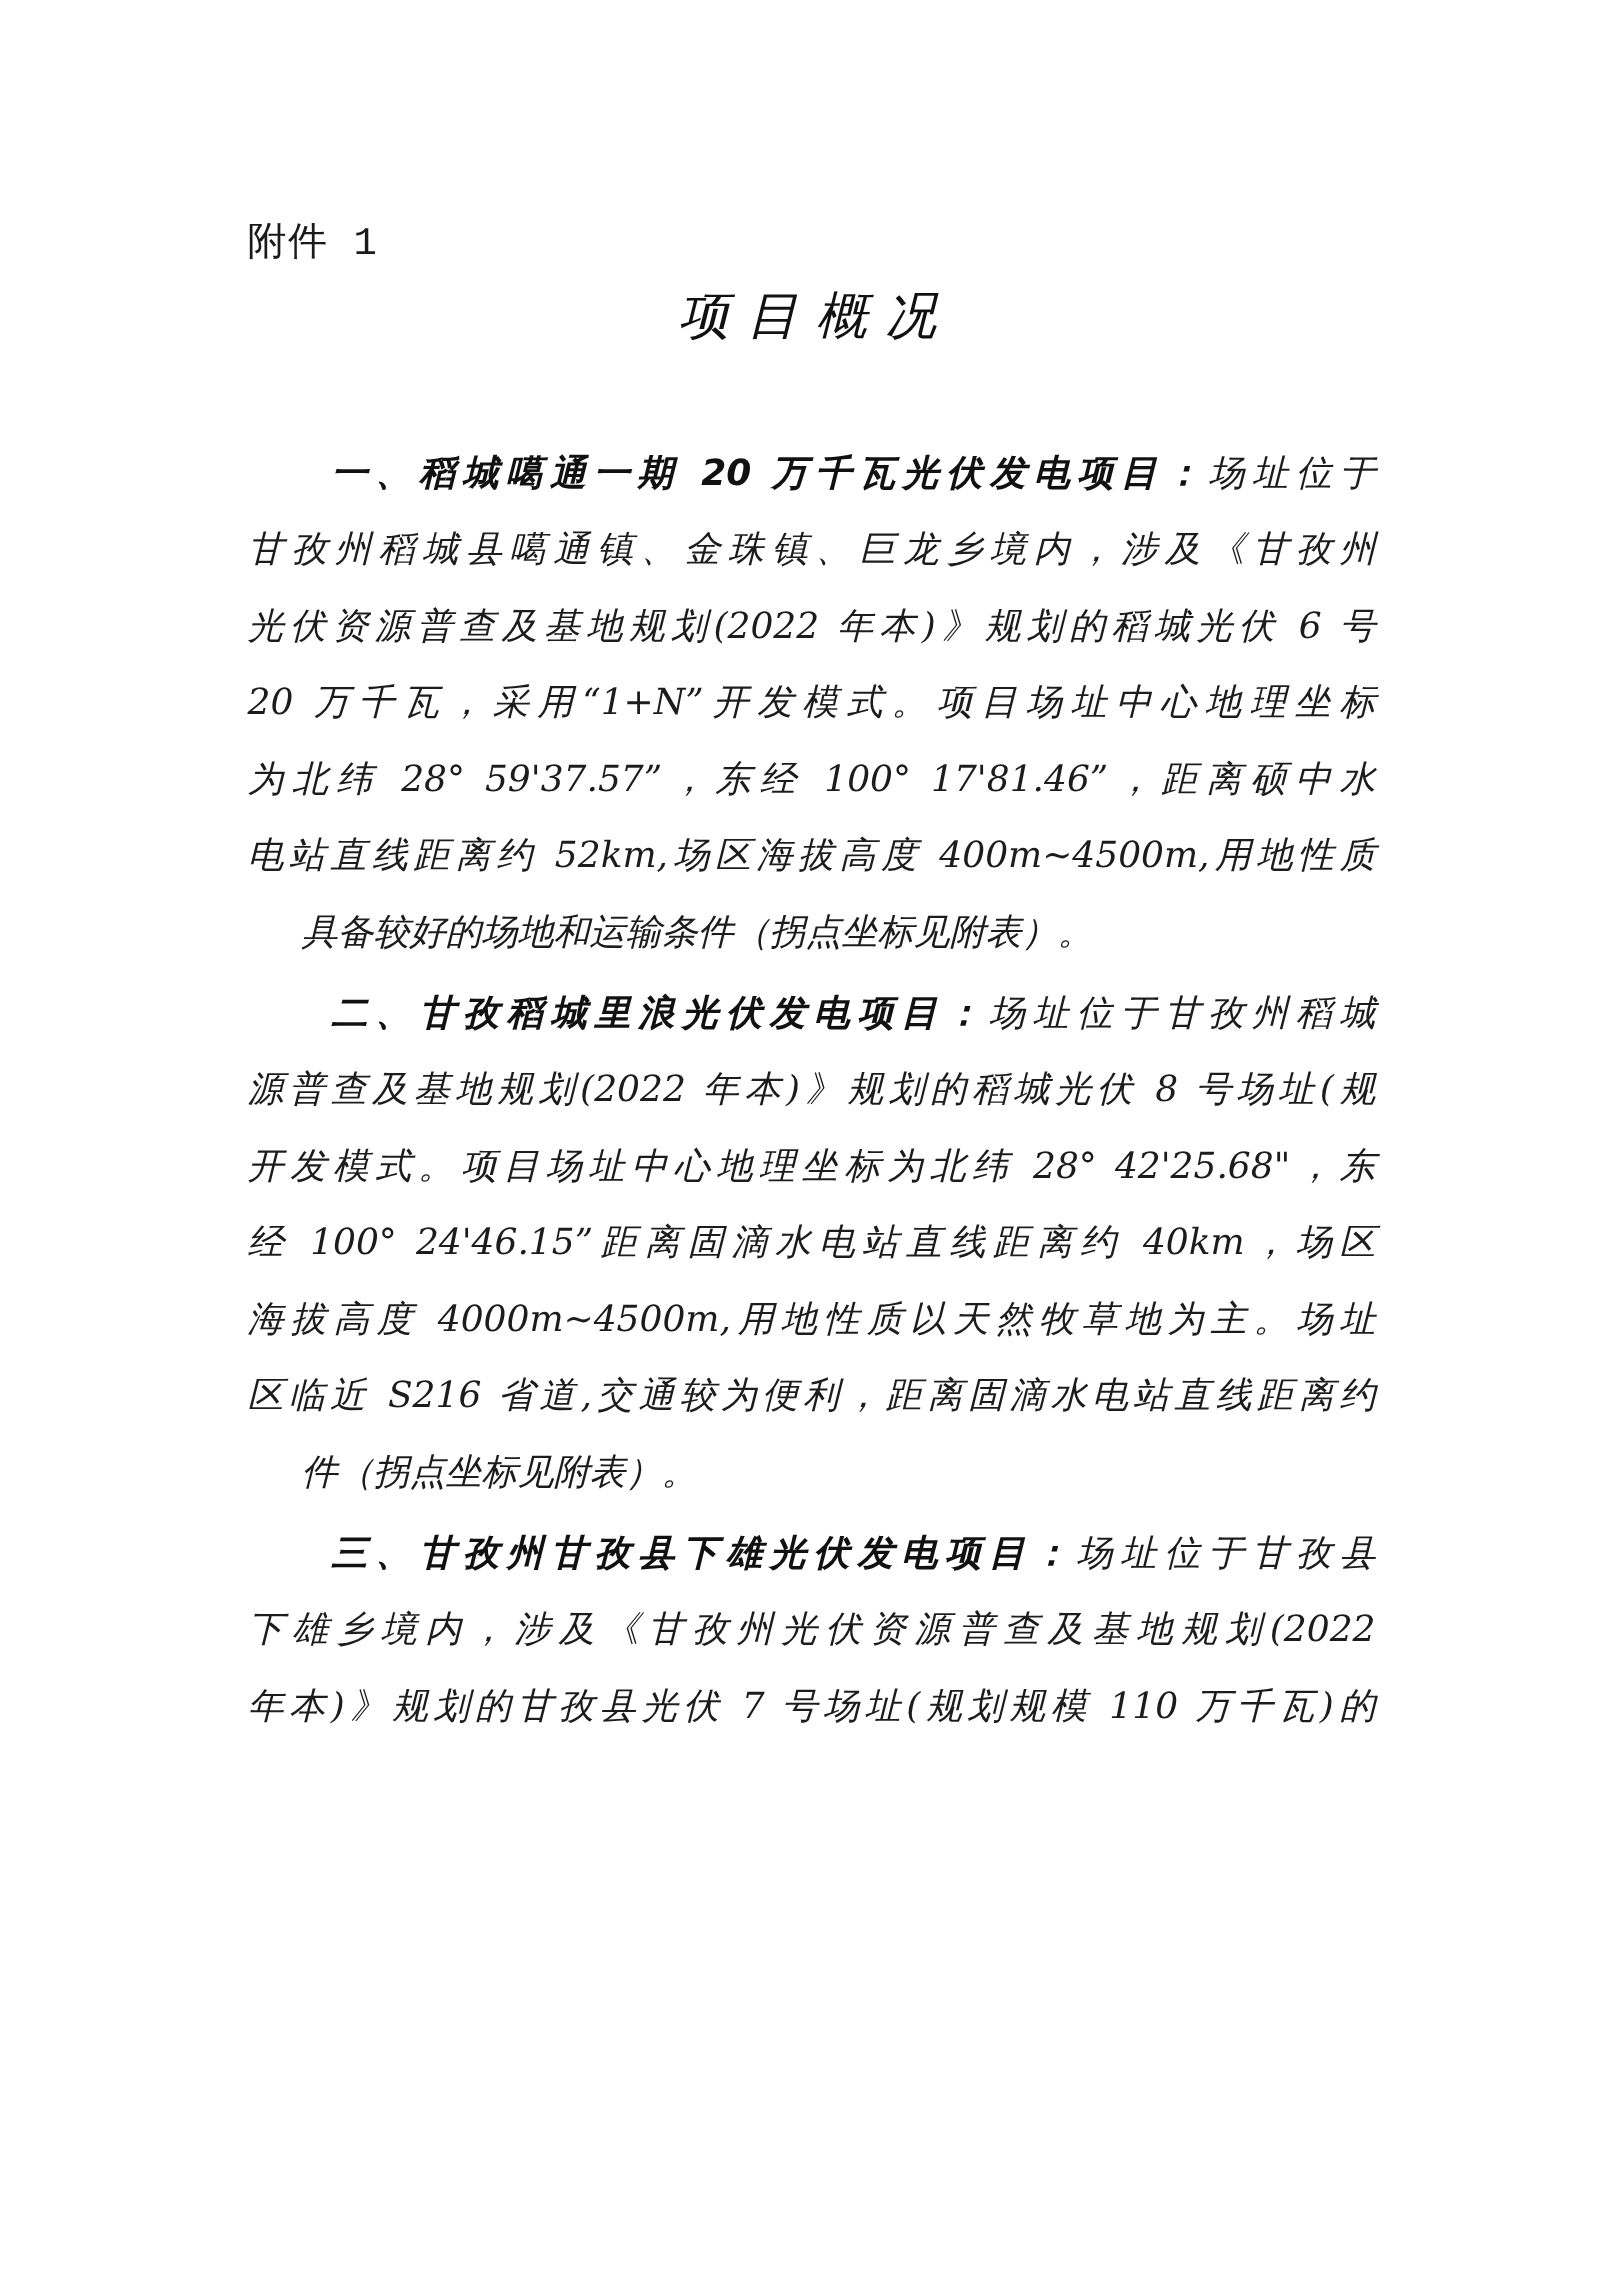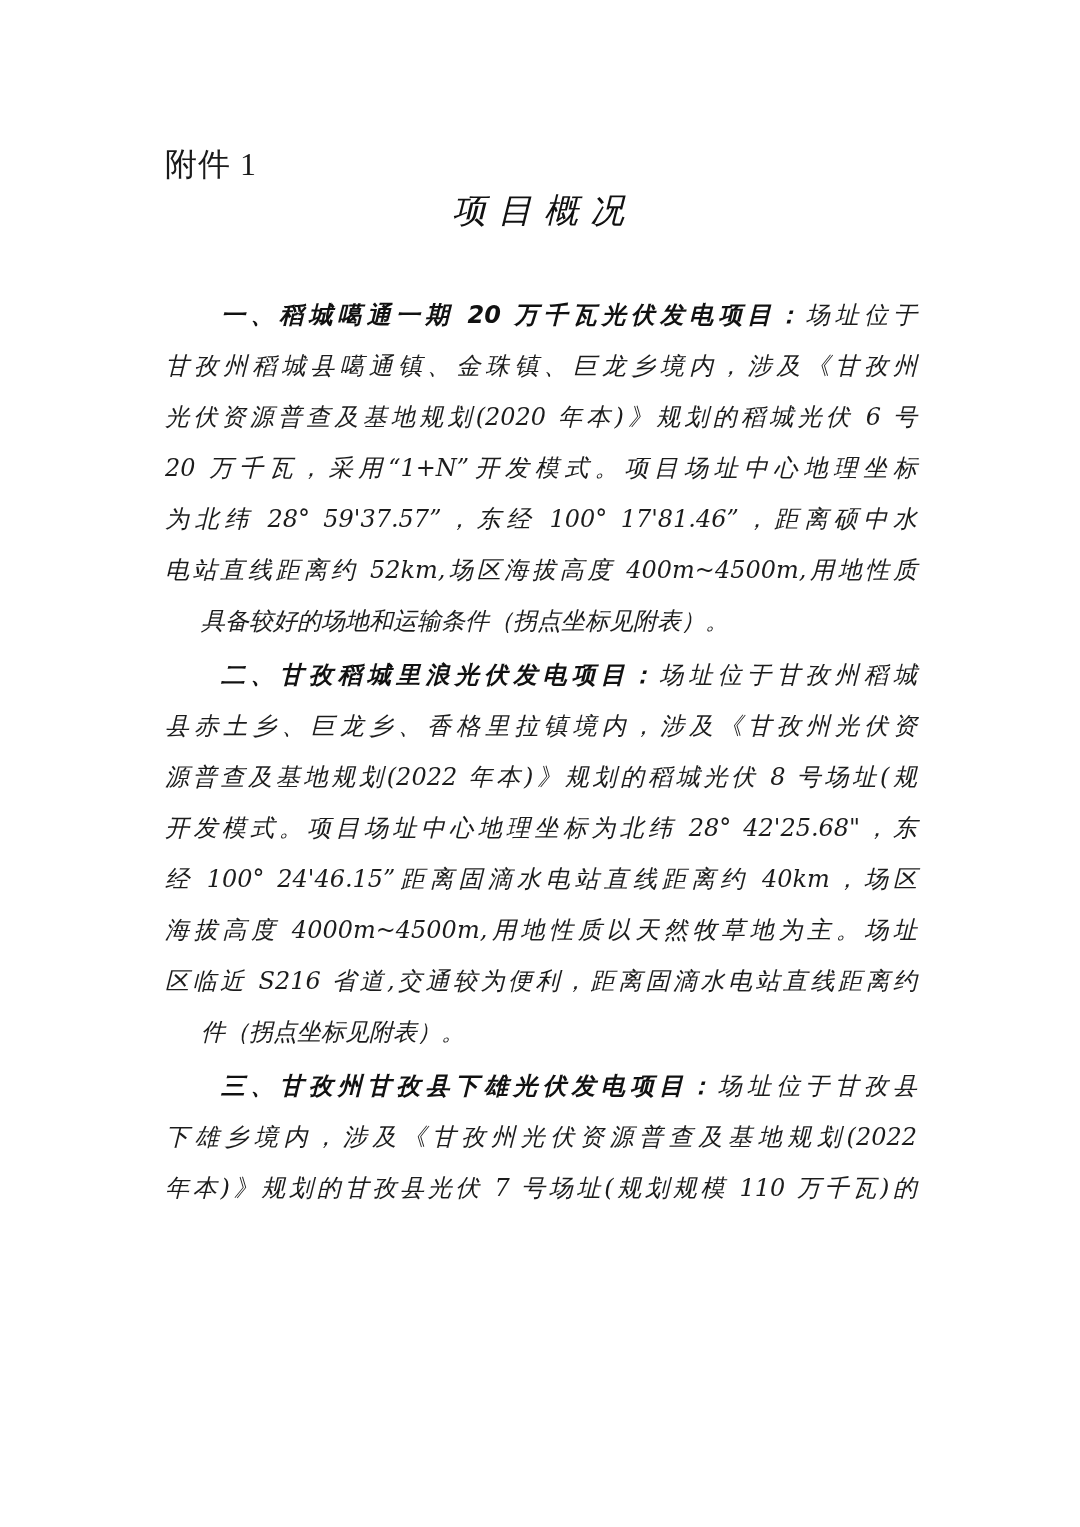--- a/index.html
+++ b/index.html
@@ -1,45 +1,44 @@
 <!DOCTYPE html>
 <html><head>
 <meta charset="utf-8">
 <style>
   html, body { margin: 0; padding: 0; background: #ffffff; }
   body { width: 1080px; height: 1527px; position: relative; overflow: hidden; }
   .page { position: absolute; left: 0; top: 0; width: 1080px; height: 1527px; background: #fff; }
-  .attach { position: absolute; left: 165px; top: 143px; font-family: Liberation Serif, serif; font-size: 32px; color: #1a1a1a; letter-spacing: 1px; }
+  .attach { position: absolute; left: 165px; top: 143px; font-family: Liberation Mono, monospace; font-size: 26px; color: #1a1a1a; letter-spacing: 1px; }
   .title { position: absolute; left: 0; width: 1080px; top: 188px; text-align: center; font-family: "DejaVu Serif", serif; font-size: 34px; font-style: italic; color: #111; letter-spacing: 12px; padding-left: 4px; }
   .body { position: absolute; left: 165px; top: 290px; width: 752px; }
   .line { height: 51px; line-height: 51px; font-family: "DejaVu Serif", serif; font-size: 24px; color: #1c1c1c; white-space: nowrap; text-align: justify; text-align-last: justify; font-style: italic; }
   .line.last { text-align-last: left; margin-left: 36px; }
   .line.gap { margin-top: 3px; }
   .ind { padding-left: 56px; }
   .bold { font-family: "DejaVu Sans", sans-serif; font-weight: bold; color: #111; }
 </style>
 </head>
 <body>
 
 <div class="page">
   <div class="attach">附件 1</div>
   <div class="title">项目概况</div>
 
   <div class="body">
 
     <div class="line ind"><span class="bold">一、稻城噶通一期 20 万千瓦光伏发电项目：</span><span>场址位于</span></div>
     <div class="line">甘孜州稻城县噶通镇、金珠镇、巨龙乡境内，涉及《甘孜州</div>
-    <div class="line">光伏资源普查及基地规划(2020 年本)》规划的稻城光伏 6 号</div>
+    <div class="line">光伏资源普查及基地规划(2022 年本)》规划的稻城光伏 6 号</div>
     <div class="line">20 万千瓦，采用“1+N”开发模式。项目场址中心地理坐标</div>
     <div class="line">为北纬 28° 59'37.57”，东经 100° 17'81.46”，距离硕中水</div>
     <div class="line">电站直线距离约 52km,场区海拔高度 400m~4500m,用地性质</div>
     <div class="line last">具备较好的场地和运输条件（拐点坐标见附表）。</div>
 
     <div class="line ind gap"><span class="bold">二、甘孜稻城里浪光伏发电项目：</span><span>场址位于甘孜州稻城</span></div>
-    <div class="line">县赤土乡、巨龙乡、香格里拉镇境内，涉及《甘孜州光伏资</div>
     <div class="line">源普查及基地规划(2022 年本)》规划的稻城光伏 8 号场址(规</div>
     <div class="line">开发模式。项目场址中心地理坐标为北纬 28° 42'25.68"，东</div>
     <div class="line">经 100° 24'46.15”距离固滴水电站直线距离约 40km，场区</div>
     <div class="line">海拔高度 4000m~4500m,用地性质以天然牧草地为主。场址</div>
     <div class="line">区临近 S216 省道,交通较为便利，距离固滴水电站直线距离约</div>
     <div class="line last">件（拐点坐标见附表）。</div>
 
     <div class="line ind gap"><span class="bold">三、甘孜州甘孜县下雄光伏发电项目：</span><span>场址位于甘孜县</span></div>
     <div class="line">下雄乡境内，涉及《甘孜州光伏资源普查及基地规划(2022</div>
     <div class="line">年本)》规划的甘孜县光伏 7 号场址(规划规模 110 万千瓦)的</div>

